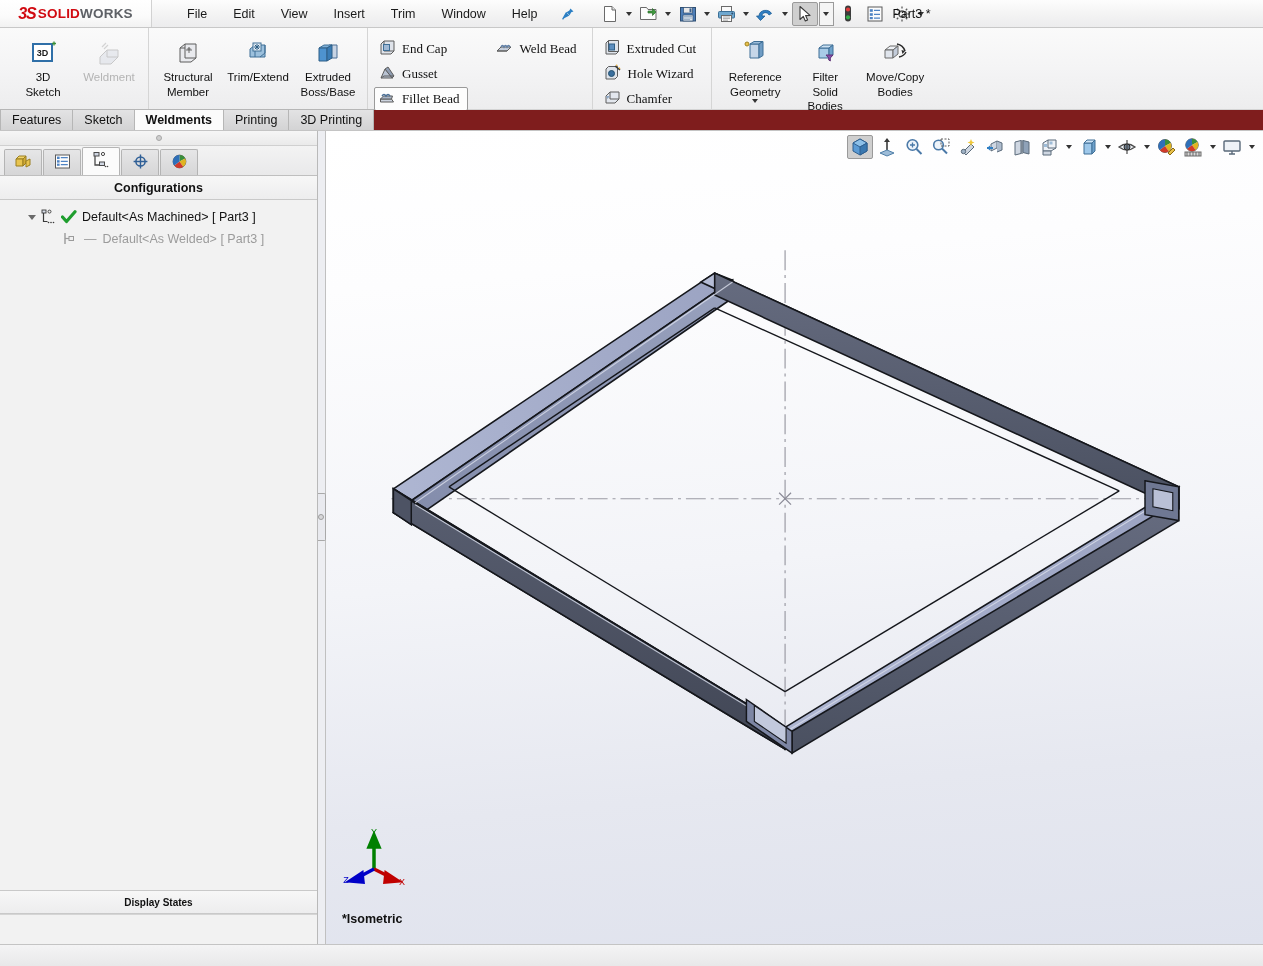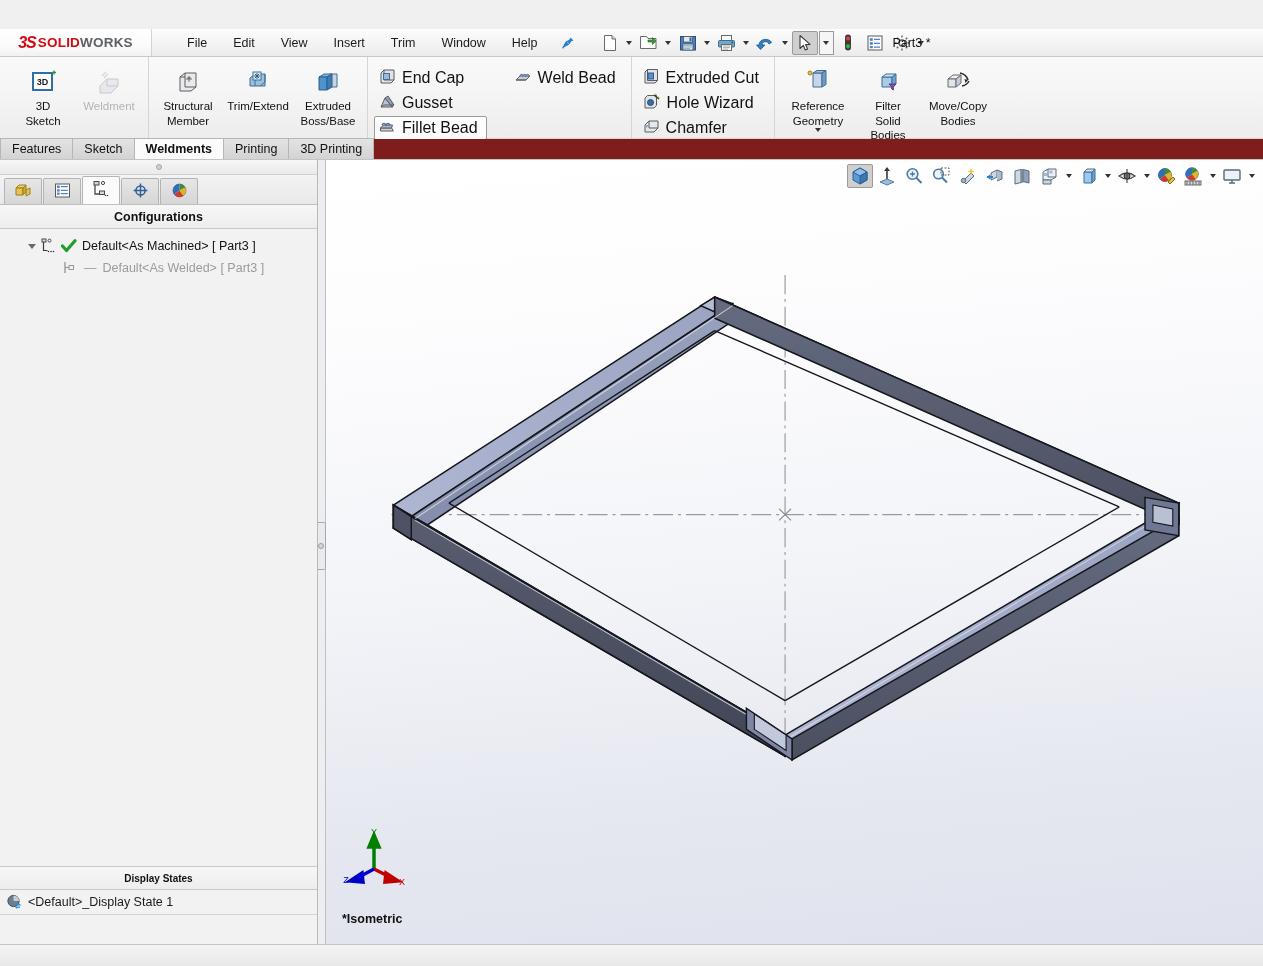--- a/index.html
+++ b/index.html
@@ -12,21 +12,20 @@
     background: #f0f0f0;
   }
   #app { width: 1263px; height: 966px; position: relative; display: flex; flex-direction: column; }
 
   
   .titlebar {
     height: 28px; display: flex; align-items: stretch;
     background: linear-gradient(180deg,#fdfdfd 0%, #f3f3f3 55%, #ececed 100%);
     border-bottom: 1px solid #c8c8c8;
     position: relative;
-    margin-top: 29px;
   }
   .sw-logo {
     width: 152px; display: flex; align-items: center; justify-content: center;
     background: linear-gradient(180deg,#ffffff 0%,#fbfbfb 60%,#f2f2f2 100%);
     border-right: 1px solid #d2d2d2;
   }
   .sw-logo .ds { font-size: 16px; font-weight: bold; color: #d10a11; font-style: italic; letter-spacing:-1px; margin-right:2px;}
   .sw-logo .solid { font-size: 13.5px; font-weight: bold; color: #d10a11; letter-spacing: .2px;}
   .sw-logo .works { font-size: 13.5px; font-weight: bold; color: #5e6166; letter-spacing: .2px;}
 
@@ -74,21 +73,21 @@
   .rbtn .lbl { font-size: 11.5px; line-height: 12.5px; text-align: center; margin-top: 2px; color:#111; }
   .rbtn.disabled .lbl { color: #b4b4b4; }
   .rbtn.disabled .ico { opacity: .32; }
 
   .rcol { display: flex; flex-direction: column; gap: 1px; padding-top: 5px; }
   .rsmall {
     display: flex; align-items: center; gap: 6px; padding: 3px 8px 3px 4px;
     border: 1px solid transparent; border-radius: 2px; cursor: default; height: 24px;
   }
   .rsmall.framed { border: 1px solid #9a9a9a; background: #fdfdfd; }
-  .rsmall .lbl { font-size: 16px; color:#111; white-space: nowrap; }
+  .rsmall .lbl { font-size: 13px; color:#111; white-space: nowrap; font-family: Liberation Serif, serif; }
   .rcolwrap { display:flex; }
 
   .rbtn .dropcaret { margin-top:1px; }
 
   
   .tabstrip {
     height: 21px; display: flex; align-items: flex-end;
     background: #7f1d1d; border-bottom: 1px solid #c4c4c4;
     position: relative; z-index: 3;
   }
@@ -621,30 +620,20 @@
                 <path d="M3 7.5 h4" stroke="#9b9b9b" stroke-width="1.2"></path>
                 <rect x="7" y="5.5" width="4.5" height="4" fill="#f0f0f0" stroke="#9b9b9b"></rect>
               </svg>
           </span>
           <span style="margin-right:6px;color:#9b9b9b;">—</span>
           <span class="tlabel">Default&lt;As Welded&gt; [ Part3 ]</span>
         </div>
       </div>
 
       <div class="ds-title">Display States</div>
-      <div class="ds-row">
-        <span style="display:flex;">
-          <svg width="17" height="16" viewBox="0 0 17 16">
-              <circle cx="7.5" cy="7" r="5.6" fill="#6e7e92" stroke="#3e4a58"></circle>
-              <path d="M7.5 1.4 A5.6 5.6 0 0 1 13.1 7 L7.5 7 Z" fill="#c3ccd8"></path>
-              <path d="M10 11 h4 l-1.2 -1.2 M14 13.2 h-4 l1.2 1.2" fill="none" stroke="#1f8fd0" stroke-width="1.2"></path>
-            </svg>
-        </span>
-        <span>&lt;Default&gt;_Display State 1</span>
-      </div>
       <div class="ds-bottom"></div>
     </div>
 
     <div class="splitter">
       <div class="split-handle">
         <div class="split-dot"></div>
       </div>
     </div>
 
     <div class="viewport">

